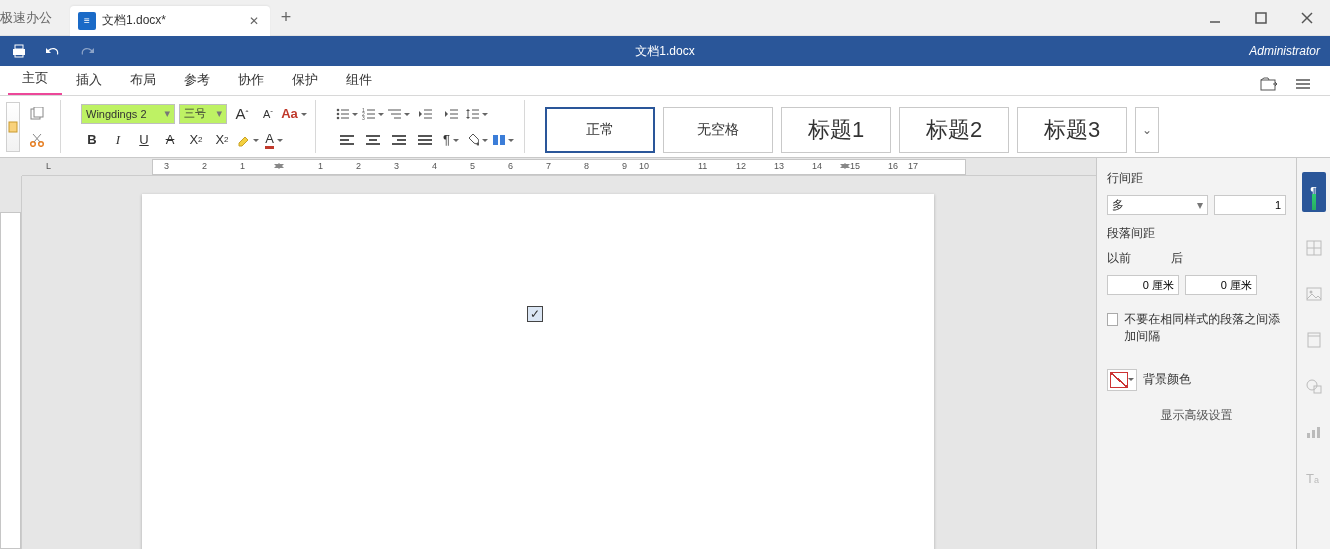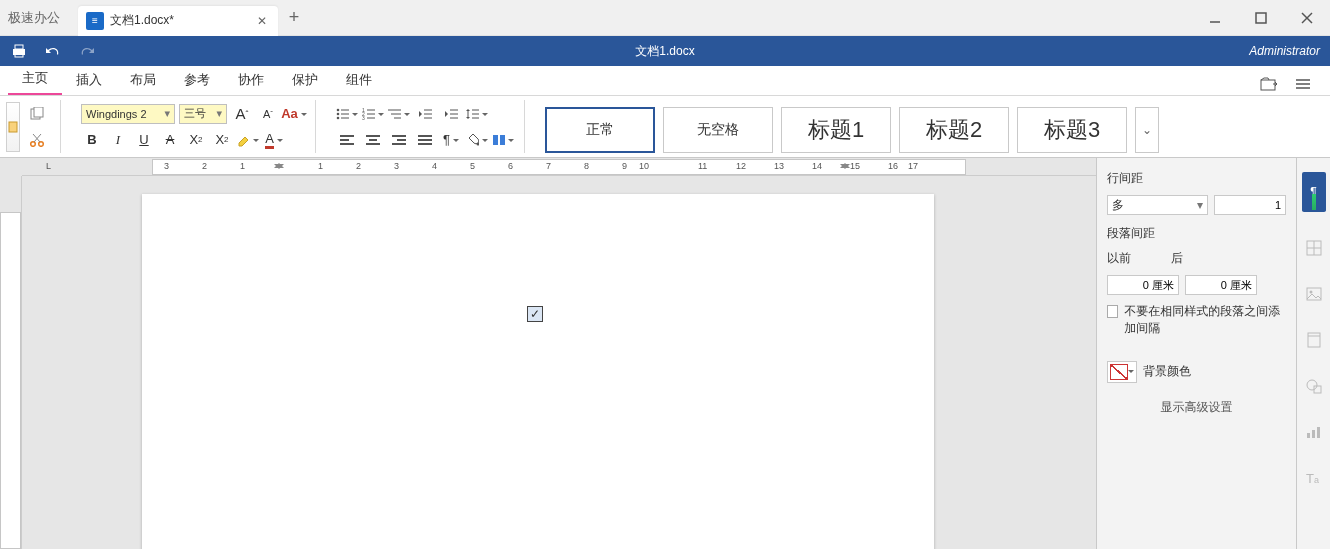--- a/index.html
+++ b/index.html
@@ -1,20 +1,20 @@
 <!DOCTYPE html>
 <html><head>
 <meta charset="utf-8">
 <style>
 * { box-sizing: border-box; margin: 0; padding: 0; font-family: "Microsoft YaHei", Arial, sans-serif; }
 body { width: 1330px; height: 549px; overflow: hidden; background: #fff; font-size: 12px; color: #333; }
 
 
 .titlebar { height: 36px; background: #f0f0f0; display: flex; align-items: center; position: relative; border-bottom: 1px solid #e3e3e3;}
-.apptab { height: 36px; display: flex; align-items: center; padding: 0 18px 0 8px; color: #666; font-size: 13px; }
+.apptab { height: 36px; display: flex; align-items: center; padding: 0 18px 0 0; color: #666; font-size: 13px; }
 .doctab { height: 30px; margin-top: 6px; background: #fff; border-radius: 4px 4px 0 0; display: flex; align-items: center; padding: 0 8px; gap: 6px; min-width: 200px; box-shadow: 0 -1px 2px rgba(0,0,0,.05);}
 .doctab .doc-icon { width: 18px; height: 18px; background: #1a6ac7; border-radius: 2px; color: #fff; display: flex; align-items: center; justify-content: center; font-size: 10px;}
 .doctab .close { margin-left: auto; width: 16px; height: 16px; display:flex;align-items:center;justify-content:center;color:#666; }
 .addtab { width: 32px; height: 32px; display:flex;align-items:center;justify-content:center;color:#666; font-size:18px;}
 .winctrls { margin-left: auto; display: flex; }
 .winctrls div { width: 46px; height: 36px; display:flex;align-items:center;justify-content:center;color:#555; }
 
 
 .bluebar { height: 30px; background: #2a5699; display: flex; align-items: center; color: #fff; font-size: 12px; padding: 0 10px; }
 .bluebar .qat { display:flex; gap: 16px; align-items:center; }
@@ -35,21 +35,21 @@
 .group.last{border-right:none;}
 .grp-col { display:flex; flex-direction:column; gap:2px; }
 
 
 .clip { display:flex; align-items:center; gap:4px; padding-left:0;}
 .clip .paste { width:14px; height:50px; border:1px solid #d0d0d0; background:linear-gradient(#fff,#f2f2f2); display:flex;flex-direction:column;align-items:center;justify-content:center;}
 .clip .mini { display:flex; flex-direction:column; gap:4px;}
 .clip .mini div{width:26px;height:22px;display:flex;align-items:center;justify-content:center;}
 
 
-.combo { height:20px;background:#fef9c3;border:1px solid #bfbfbf;display:flex;align-items:center;padding:0 4px;font-size:11px;color:#333; gap:4px;}
+.combo { height:20px;background:#bef264;border:1px solid #bfbfbf;display:flex;align-items:center;padding:0 4px;font-size:11px;color:#333; gap:4px;}
 .combo .dd{margin-left:auto;color:#777;}
 
 
 .ib { width:22px;height:20px;display:flex;align-items:center;justify-content:center;color:#333;font-size:13px;}
 .ib.dd::after{content:"";border:3px solid transparent;border-top-color:#666;margin-left:3px;transform:translateY(2px);}
 .row{display:flex;gap:4px;align-items:center;}
 
 
 .styles { display:flex; gap:8px; align-items:flex-end; padding-left:10px; }
 .stylecard { min-width:110px;height:46px;border:1px solid #c9c9c9;display:flex;align-items:center;justify-content:center;font-size:14px;background:#fff;}
@@ -68,21 +68,21 @@
 .page .chk::after{content:"✓";}
 
 
 .rpanel{width:200px;background:#f3f3f3;border-left:1px solid #c9c9c9;padding:10px 10px;font-size:12px;color:#333; display:flex;flex-direction:column;gap:8px;}
 .rpanel .hd{font-size:12px;margin-top:2px;}
 .rpanel .field{display:flex;gap:6px;align-items:center;}
 .rpanel input[type=text]{height:20px;border:1px solid #c9c9c9;background:#fff;padding:0 4px;font-size:11px;}
 .rpanel .spin{width:72px;text-align:right;}
 .rpanel .select{flex:1;height:20px;border:1px solid #c9c9c9;background:#fff;display:flex;align-items:center;padding:0 4px;}
 .rpanel .select .dd{margin-left:auto;color:#777;}
-.rpanel .chkrow{display:flex;gap:6px;align-items:flex-start;line-height:1.4;}
+.rpanel .chkrow{display:flex;gap:6px;align-items:flex-start;line-height:1.4;margin-top:8px;}
 .rpanel .chkbox{width:13px;height:13px;border:1px solid #aaa;background:#fff;margin-top:2px;}
 .rpanel .colorbtn{width:30px;height:22px;border:1px solid #c9c9c9;background:#fff;position:relative;}
 .rpanel .colorbtn::before{content:"";position:absolute;left:2px;top:2px;right:8px;bottom:2px;border:1px solid #c33;background:linear-gradient(to top right,transparent 46%,#c33 46%,#c33 54%,transparent 54%);}
 .rpanel .colorbtn::after{content:"";position:absolute;right:2px;top:8px;border:3px solid transparent;border-top-color:#666;}
 .rpanel .adv{color:#555;text-align:center;padding-top:8px;}
 
 
 .toolstrip{width:34px;background:#f3f3f3;border-left:1px solid #c9c9c9;display:flex;flex-direction:column;align-items:center;padding-top:14px;gap:26px;color:#b6b6b6;}
 .toolstrip .ts{width:20px;height:20px;display:flex;align-items:center;justify-content:center;}
 .toolstrip .ts.active{background:#2a5699;color:#fff;border-radius:2px;padding:2px 2px;width:24px;height:40px;position:relative;}

